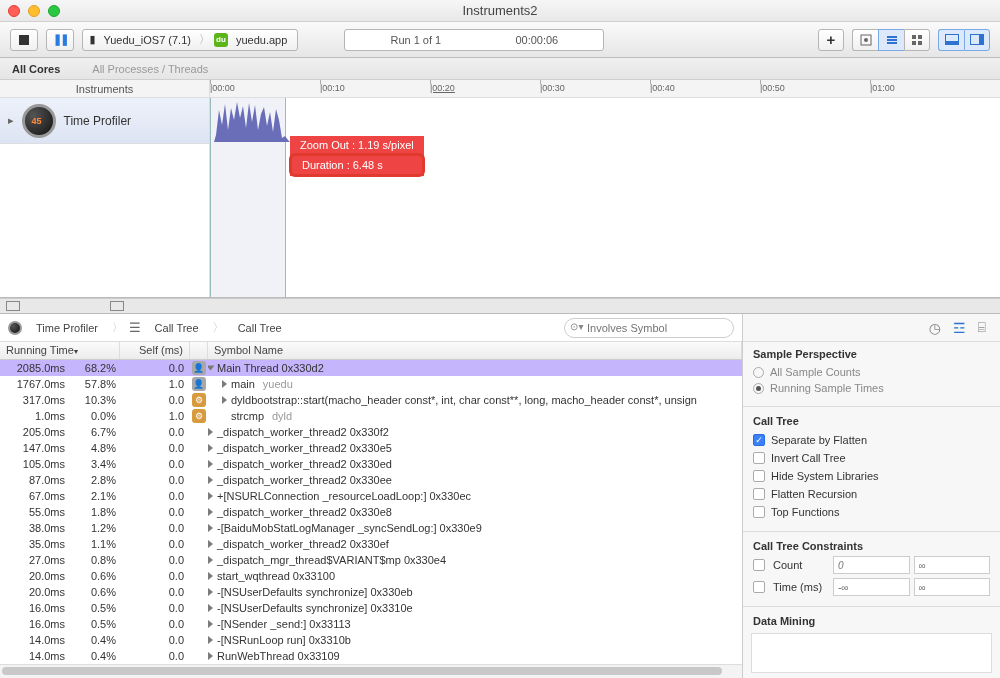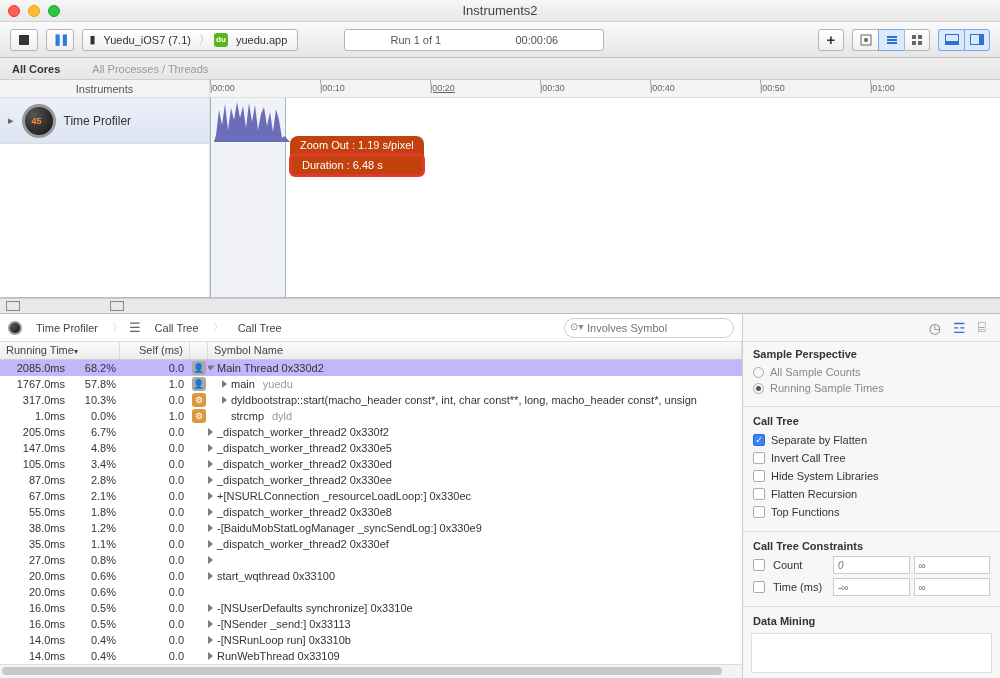--- a/index.html
+++ b/index.html
@@ -46,21 +46,21 @@
   .ruler .tick::before { content:''; position:absolute; left:0; top:-3px; width:1px; height:4px; background:#aaa; }
   
   .tracks { height:200px; background:#fff; display:flex; position:relative; border-bottom:1px solid #bbb; }
   .tracks-left { width:210px; border-right:1px solid #ddd; }
   .track-row { height:46px; border-bottom:1px solid #ddd; display:flex; align-items:center; gap:8px; padding:0 8px; background:linear-gradient(#edf1fa,#dde4f3); }
   .instr-icon { width:34px; height:34px; border-radius:50%; background:radial-gradient(circle at 30% 30%, #555,#111); border:3px solid #999; position:relative; }
   .instr-icon::after { content:'45'; position:absolute; top:9px; left:7px; color:#ff8a3c; font-size:9px; font-weight:bold; }
   .tracks-right { flex:1; position:relative; overflow:hidden; }
   .selection { position:absolute; left:0; top:0; width:76px; height:100%; background:rgba(130,150,200,.12); border-left:1px solid #9bb; border-right:1px solid #9bb; }
   .graph { position:absolute; left:4px; top:2px; }
-  .tooltip { position:absolute; left:80px; top:38px; background:#c2410c; color:#fff; border-radius:8px; font-size:11px; }
+  .tooltip { position:absolute; left:80px; top:38px; background:#ef4444; color:#fff; border-radius:0; font-size:11px; }
   .tooltip .line { padding:3px 10px; }
   .tooltip .hl { border:3px solid #e03a2f; border-radius:6px; margin:-1px; }
   
   .minibar { height:16px; background:#e8e8e8; border-top:1px solid #ccc; border-bottom:1px solid #bbb; display:flex; align-items:center; padding:0 6px; gap:90px; }
   .mini-icon { width:14px; height:10px; border:1px solid #888; }
   
   
   .detail { display:flex; height: calc(678px - 22px - 36px - 22px - 18px - 200px - 16px); }
   .dt-left { flex:1; display:flex; flex-direction:column; background:#fff; }
   .path-row { height:28px; border-bottom:1px solid #ddd; display:flex; align-items:center; padding:0 8px; gap:6px; }
@@ -409,20 +409,21 @@
         </div>
         <div class="row">
           <div class="cell rt">
             <span class="t">27.0ms</span>
             <span class="p">0.8%</span>
           </div>
           <div class="cell sl">0.0</div>
           <div class="cell badge"></div>
           <div class="cell sy" style="padding-left:0px">
             <span class="tri"></span>
+            <span>_dispatch_mgr_thread$VARIANT$mp  0x330e4</span>
           </div>
         </div>
         <div class="row">
           <div class="cell rt">
             <span class="t">20.0ms</span>
             <span class="p">0.6%</span>
           </div>
           <div class="cell sl">0.0</div>
           <div class="cell badge"></div>
           <div class="cell sy" style="padding-left:0px">
@@ -430,20 +431,24 @@
             <span>start_wqthread  0x33100</span>
           </div>
         </div>
         <div class="row">
           <div class="cell rt">
             <span class="t">20.0ms</span>
             <span class="p">0.6%</span>
           </div>
           <div class="cell sl">0.0</div>
           <div class="cell badge"></div>
+          <div class="cell sy" style="padding-left:0px">
+            <span class="tri"></span>
+            <span>-[NSUserDefaults synchronize]  0x330eb</span>
+          </div>
         </div>
         <div class="row">
           <div class="cell rt">
             <span class="t">16.0ms</span>
             <span class="p">0.5%</span>
           </div>
           <div class="cell sl">0.0</div>
           <div class="cell badge"></div>
           <div class="cell sy" style="padding-left:0px">
             <span class="tri"></span>

